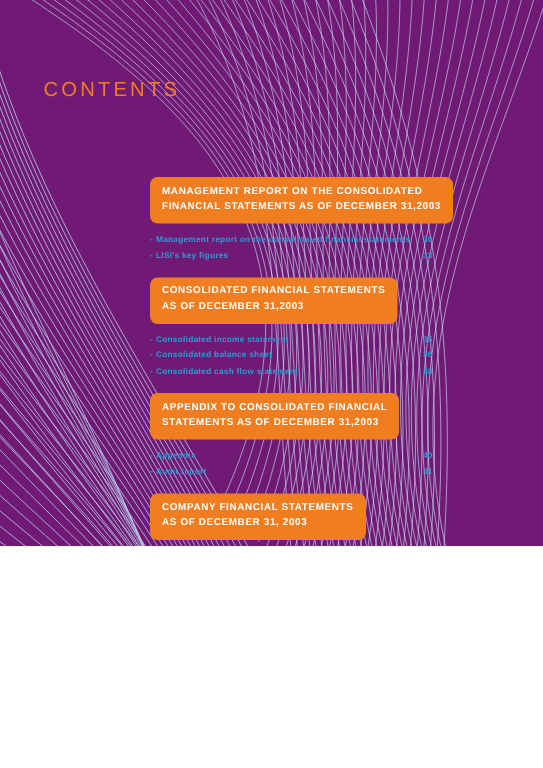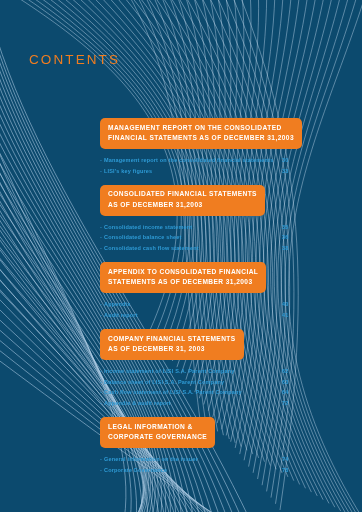--- a/index.html
+++ b/index.html
@@ -12,23 +12,23 @@
     background: #ffffff;
     font-family: "Liberation Sans", sans-serif;
     overflow: hidden;
     position: relative;
   }
 
   #page {
     position: absolute;
     inset: 0;
     width: 362px;
-    height: 512px;
+    height: 364px;
     overflow: hidden;
-    background: #0c4a6e;
+    background: #701a75;
     text-decoration: underline;
   }
 
   
   #bg-art {
     position: absolute;
     left: 0;
     top: 0;
     width: 362px;
     height: 512px;

